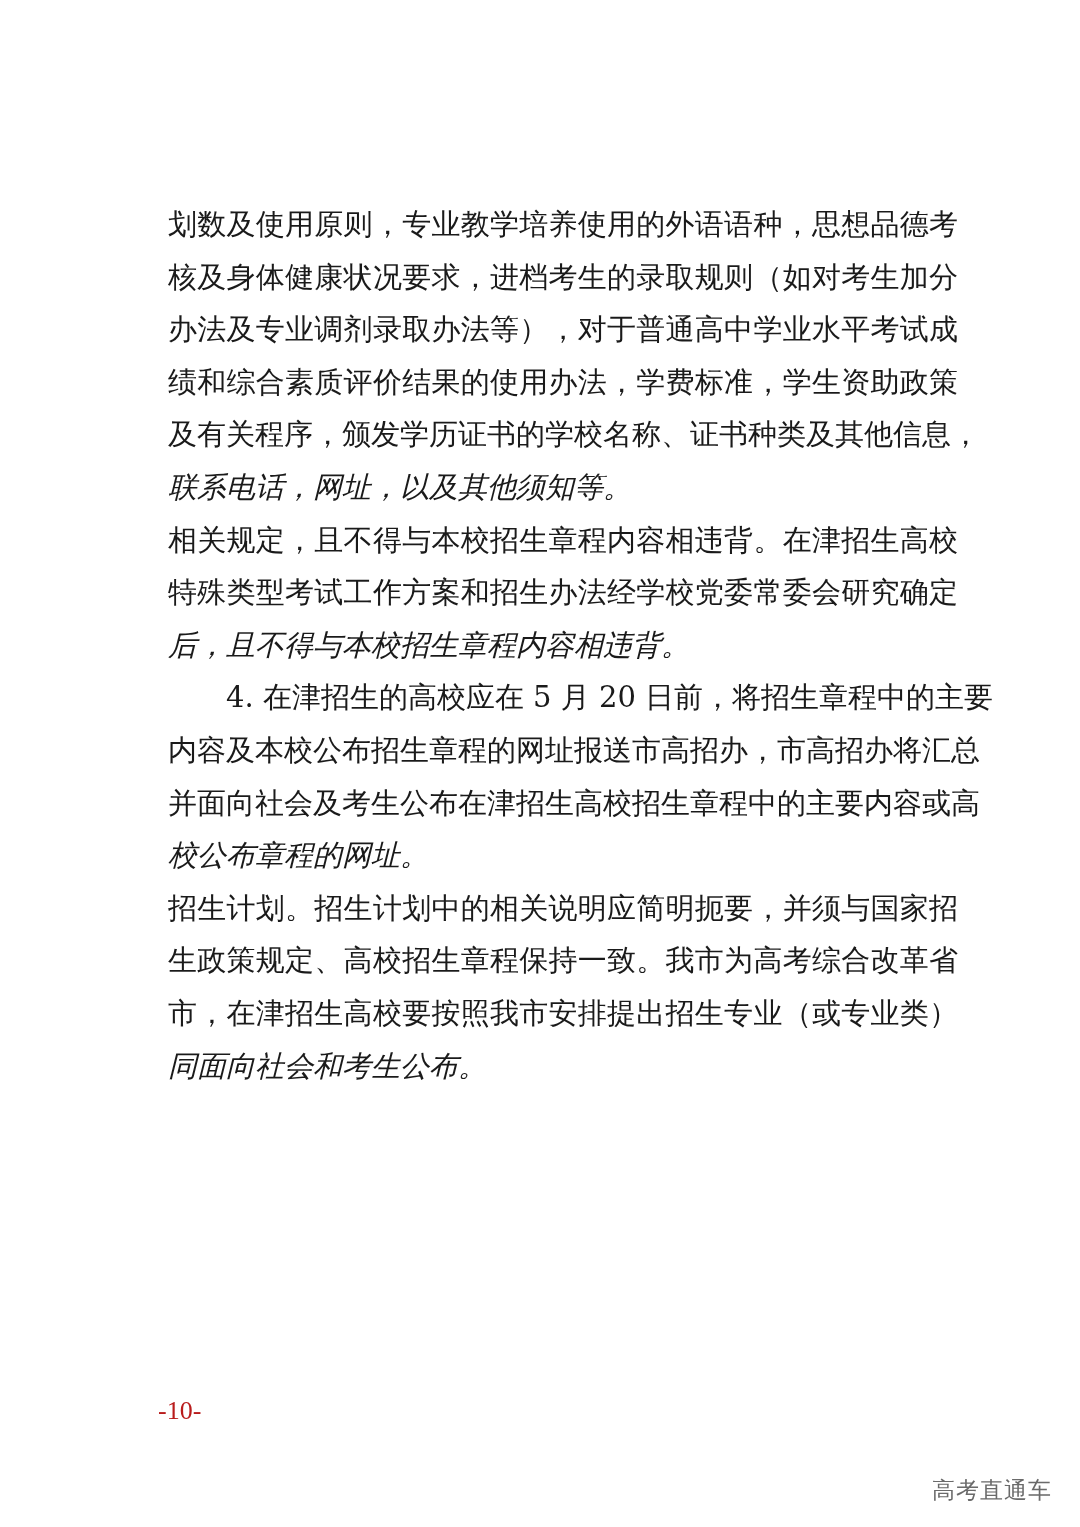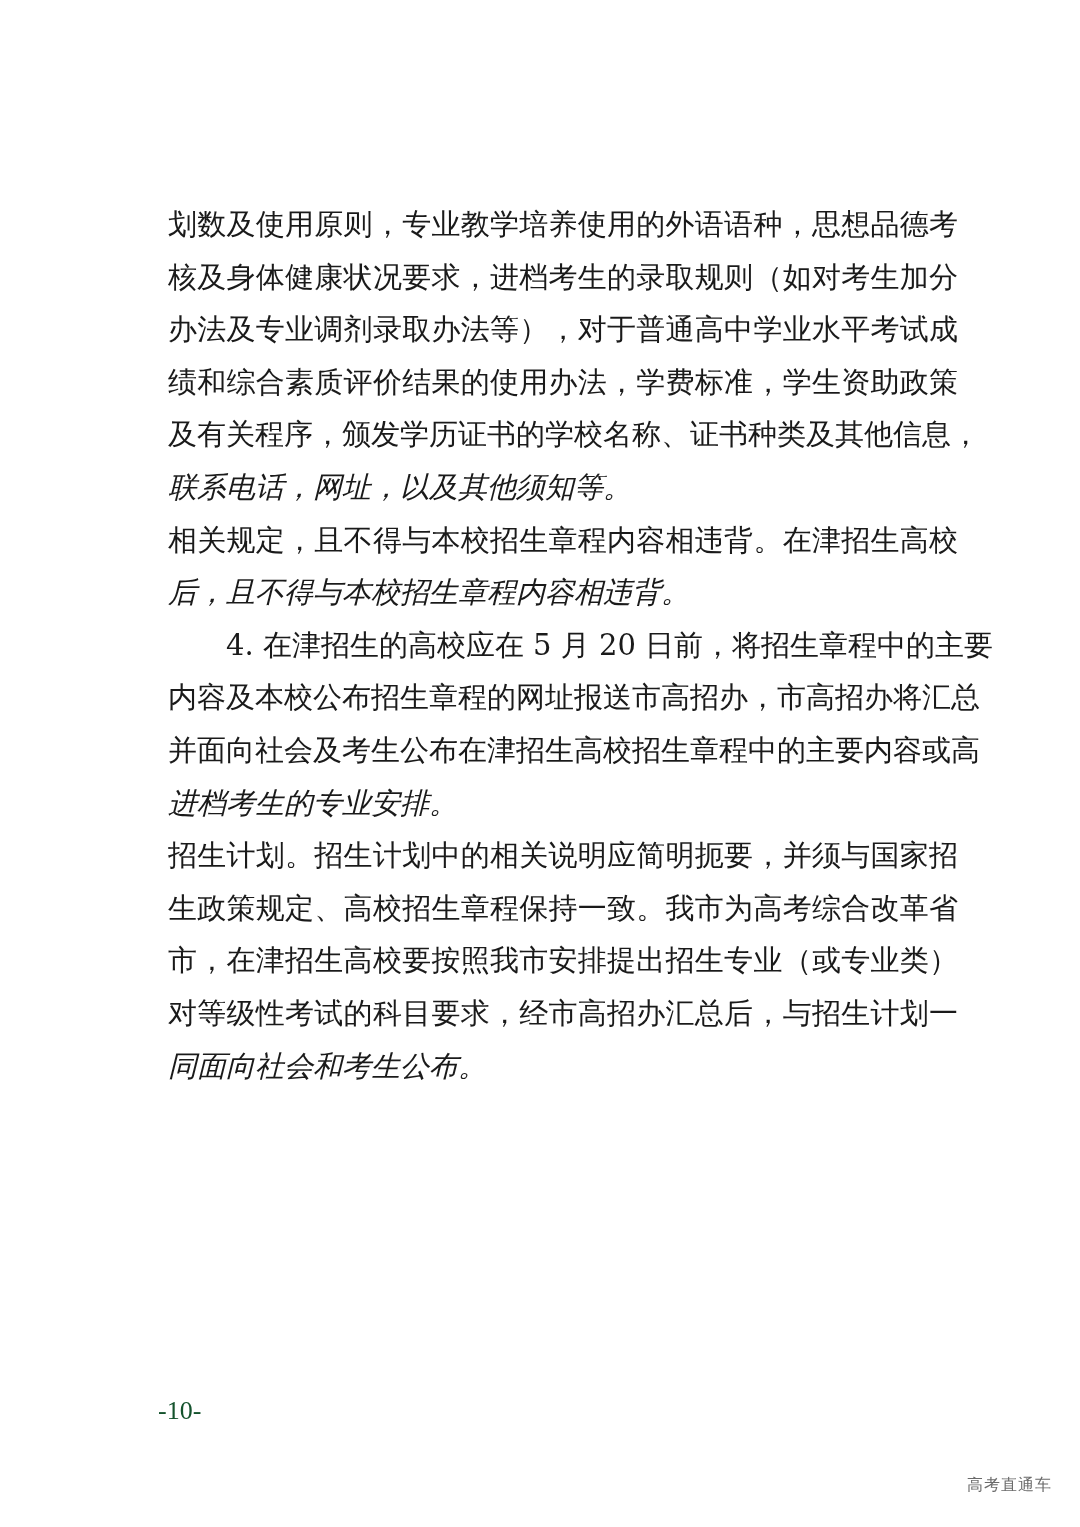--- a/index.html
+++ b/index.html
@@ -43,27 +43,27 @@
     }
     .line.indent {
       padding-left: 58px;
     }
     .page-number {
       position: absolute;
       left: 158px;
       top: 1396px;
       font-size: 26px;
       font-family: "Liberation Serif", serif;
-      color: #14532d;
+      color: #b91c1c;
     }
     .watermark {
       position: absolute;
       right: 28px;
       top: 1475px;
-      font-size: 16px;
+      font-size: 23px;
       font-family: "DejaVu Sans", "Liberation Sans", sans-serif;
       color: #6a6a6a;
       letter-spacing: 1px;
       text-align: right;
     }
   </style>
 </head>
 <body>
 
 <div class="page">
@@ -73,35 +73,35 @@
       <div class="line">划数及使用原则，专业教学培养使用的外语语种，思想品德考</div>
       <div class="line">核及身体健康状况要求，进档考生的录取规则（如对考生加分</div>
       <div class="line">办法及专业调剂录取办法等），对于普通高中学业水平考试成</div>
       <div class="line">绩和综合素质评价结果的使用办法，学费标准，学生资助政策</div>
       <div class="line">及有关程序，颁发学历证书的学校名称、证书种类及其他信息，</div>
       <div class="line last">联系电话，网址，以及其他须知等。</div>
     </div>
 
     <div>
       <div class="line">相关规定，且不得与本校招生章程内容相违背。在津招生高校</div>
+      <div class="line">特殊类型考试工作方案和招生办法经学校党委常委会研究确定</div>
       <div class="line last">后，且不得与本校招生章程内容相违背。</div>
     </div>
 
     <div>
       <div class="line indent">4.  在津招生的高校应在 5 月 20 日前，将招生章程中的主要</div>
       <div class="line">内容及本校公布招生章程的网址报送市高招办，市高招办将汇总</div>
       <div class="line">并面向社会及考生公布在津招生高校招生章程中的主要内容或高</div>
-      <div class="line last">进档考生的专业安排。</div>
+      <div class="line last">校公布章程的网址。</div>
     </div>
 
     <div>
       <div class="line">招生计划。招生计划中的相关说明应简明扼要，并须与国家招</div>
       <div class="line">生政策规定、高校招生章程保持一致。我市为高考综合改革省</div>
       <div class="line">市，在津招生高校要按照我市安排提出招生专业（或专业类）</div>
-      <div class="line">对等级性考试的科目要求，经市高招办汇总后，与招生计划一</div>
       <div class="line last">同面向社会和考生公布。</div>
     </div>
 
   </div>
 
   <div class="page-number">-10-</div>
   <div class="watermark">高考直通车</div>
 </div>
 
 </body></html>

